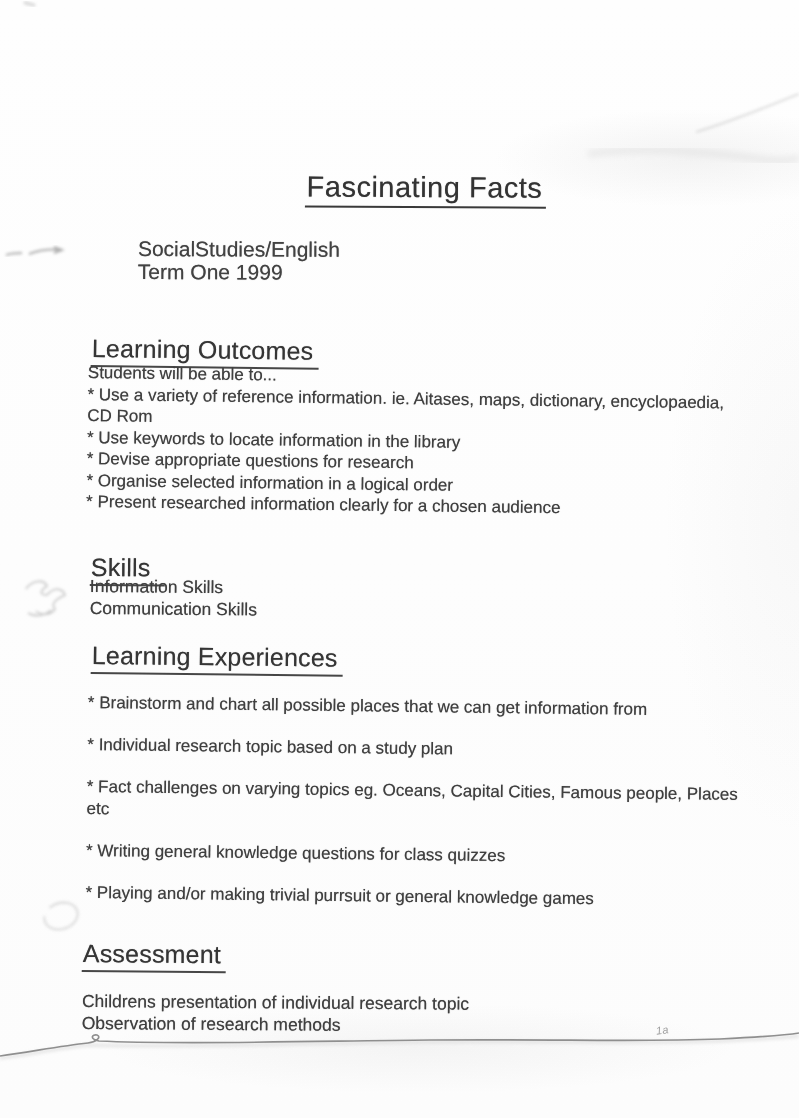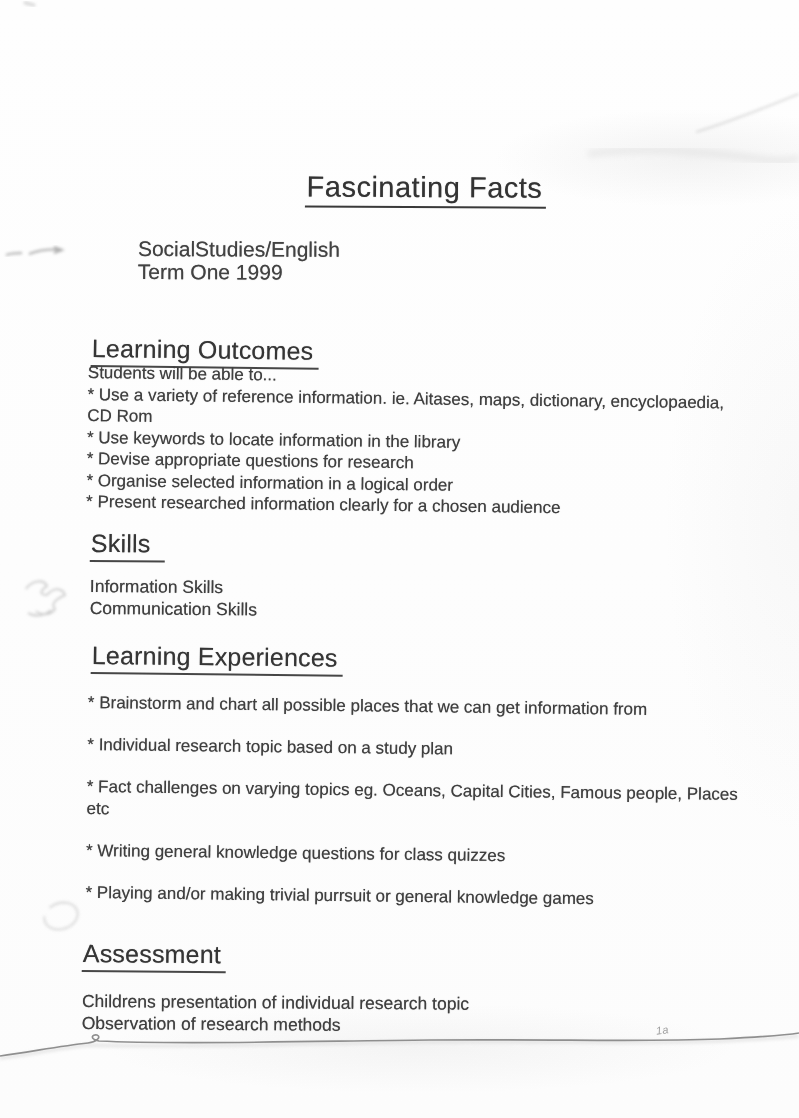--- a/index.html
+++ b/index.html
@@ -52,21 +52,21 @@
 
   .heading {
     display: inline-block;
     font-size: 25px;
     color: #353535;
     border-bottom: 2px solid #474747;
     padding: 0 5px 2px 1px;
     letter-spacing: 0.2px;
   }
   .h-outcomes   { left: 91px; top: 334px; transform: rotate(0.7deg); transform-origin: left top; }
-  .h-skills     { left: 90px; top: 529px; transform: rotate(0.4deg); transform-origin: left top; }
+  .h-skills     { left: 90px; top: 553px; transform: rotate(0.4deg); transform-origin: left top; }
   .h-skills .heading { padding-right: 14px; }
   .h-experiences{ left: 91px; top: 641px; transform: rotate(0.6deg); transform-origin: left top; }
   .h-assessment { left: 82px; top: 939px; transform: rotate(0.5deg); transform-origin: left top; }
 
   .outcomes-body {
     left: 88px; top: 362px;
     font-size: 17px;
     line-height: 21.5px;
     transform: rotate(0.75deg);
     transform-origin: left top;

